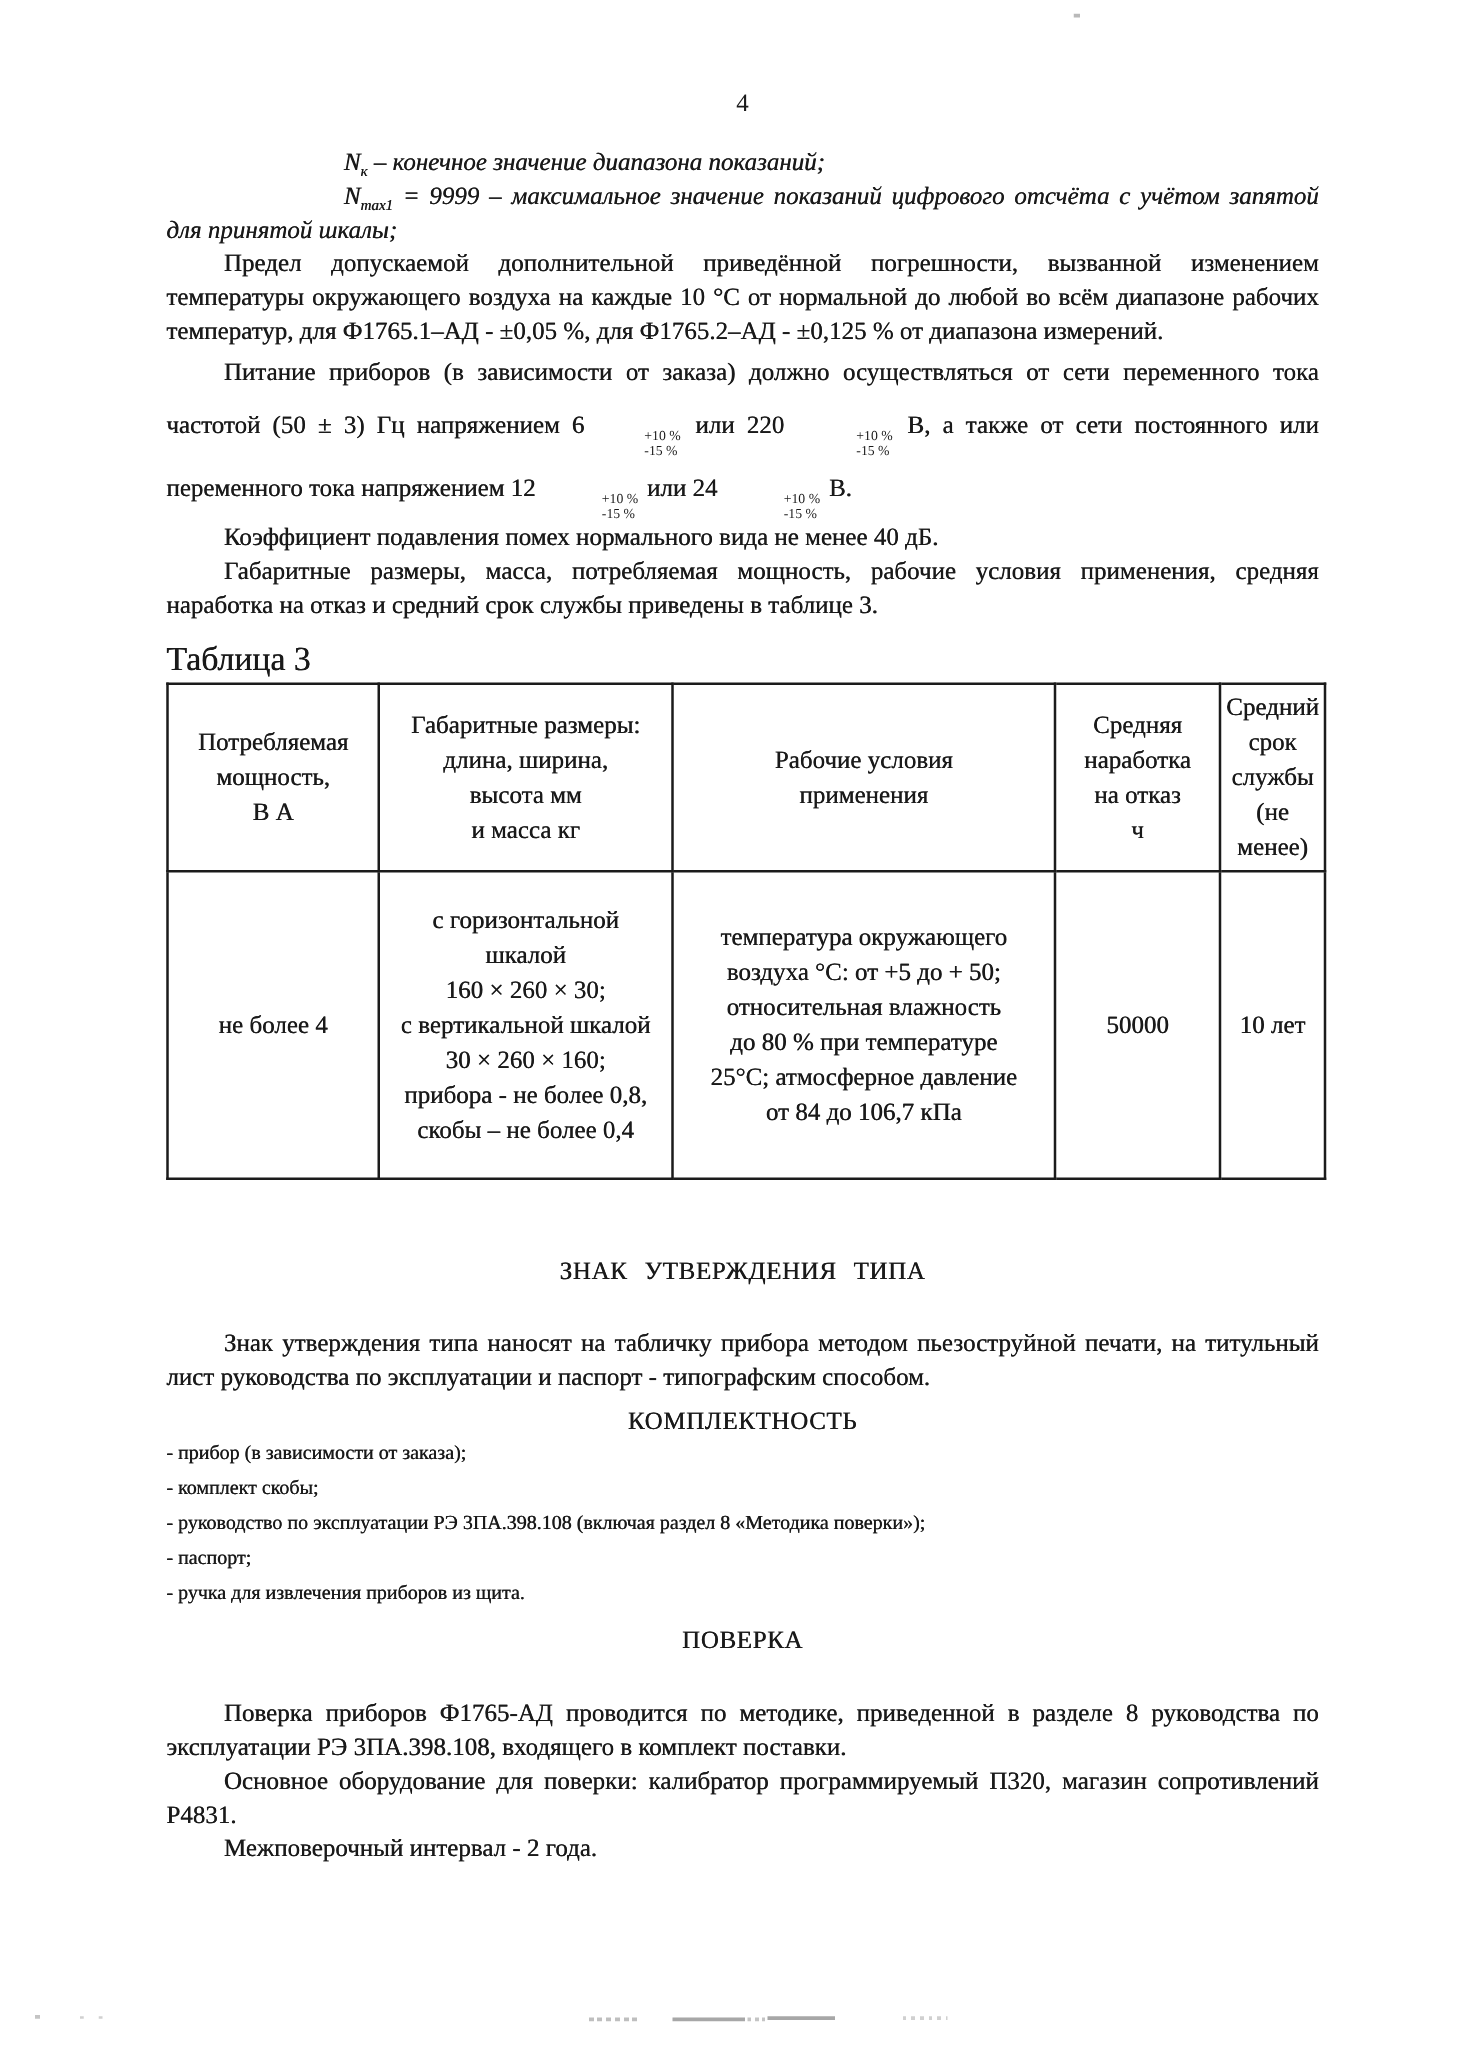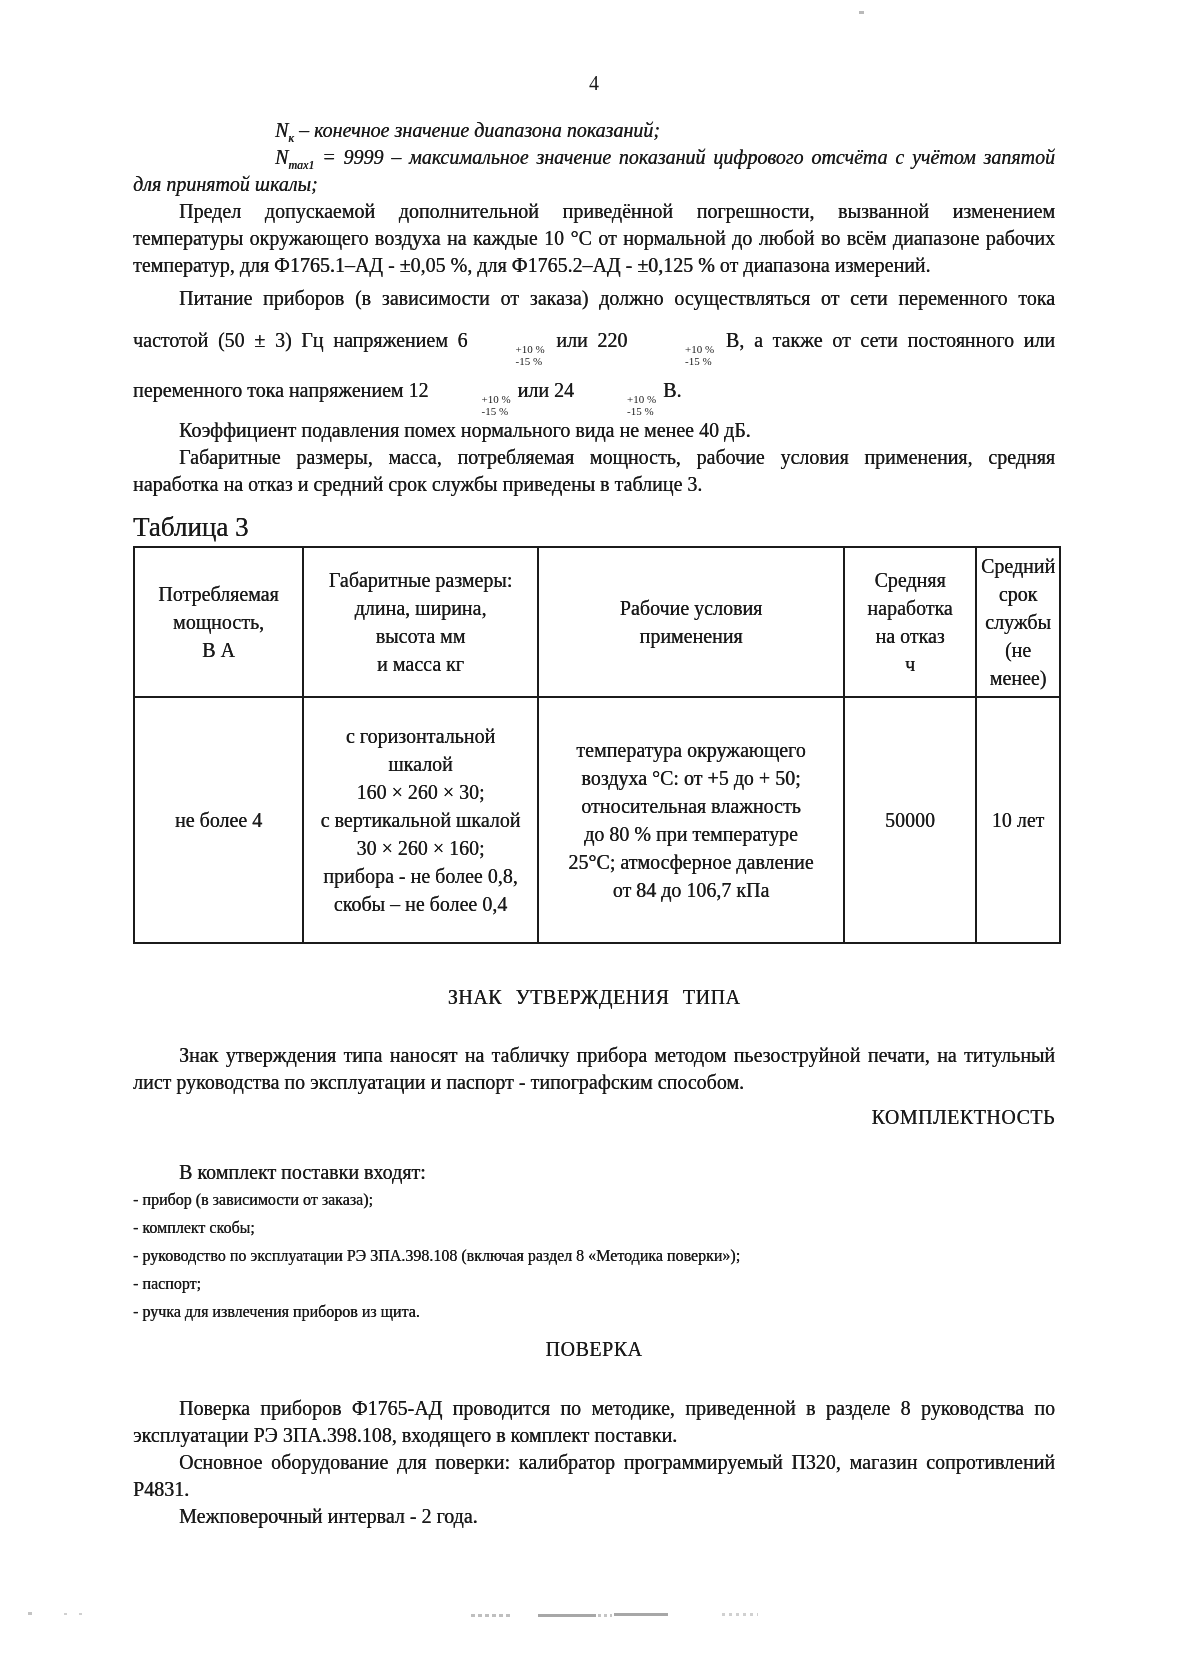--- a/index.html
+++ b/index.html
@@ -34,22 +34,22 @@
     border:2px solid #1b1b1b; white-space:pre-line; text-align:center;
     vertical-align:middle; font-weight:normal; font-size:20px; line-height:28px;
     padding:4px 2px; text-shadow:0.3px 0 0 currentColor; overflow:hidden;
   }
   table.specs thead tr { height:110px; }
   table.specs tbody tr { height:246px; }
   .section-heading {
     text-align:center; font-size:20px; font-weight:normal; word-spacing:8px;
     letter-spacing:0.5px; text-shadow:0.3px 0 0 currentColor;
   }
-  .h-type { margin-top:42px; }
-  .h-comp { margin-top:10px;text-align:right; }
+  .h-type { margin-top:62px; }
+  .h-comp { margin-top:10px; }
   .h-ver  { margin-top:12px; }
   .sect-para { margin-top:33px; }
   .intro { margin-top:30px; }
   .kit-list { list-style:none; }
   .kit-list li {
     font-size:16px; line-height:28px; text-shadow:0.3px 0 0 currentColor;
   }
   .ver-para { margin-top:0; }
   .ver-para.first { margin-top:34px; }
   
@@ -136,21 +136,20 @@
           <td>50000</td>
           <td>10 лет</td>
         </tr>
       </tbody>
     </table>
 
     <h2 class="section-heading h-type">ЗНАК УТВЕРЖДЕНИЯ ТИПА</h2>
     <p class="para sect-para">Знак утверждения типа наносят на табличку прибора методом пьезоструйной печати, на титульный лист руководства по эксплуатации и паспорт - типографским способом.</p>
 
     <h2 class="section-heading h-comp">КОМПЛЕКТНОСТЬ</h2>
-    <p class="para intro">В комплект поставки входят:</p>
     <ul class="kit-list">
       <li>- прибор (в зависимости от заказа);</li>
       <li>- комплект скобы;</li>
       <li>- руководство по эксплуатации РЭ 3ПА.398.108 (включая раздел 8 «Методика поверки»);</li>
       <li>- паспорт;</li>
       <li>- ручка для извлечения приборов из щита.</li>
     </ul>
 
     <h2 class="section-heading h-ver">ПОВЕРКА</h2>
     <p class="para ver-para first">Поверка приборов Ф1765-АД проводится по методике, приведенной в разделе 8 руководства по эксплуатации РЭ 3ПА.398.108, входящего в комплект поставки.</p>

